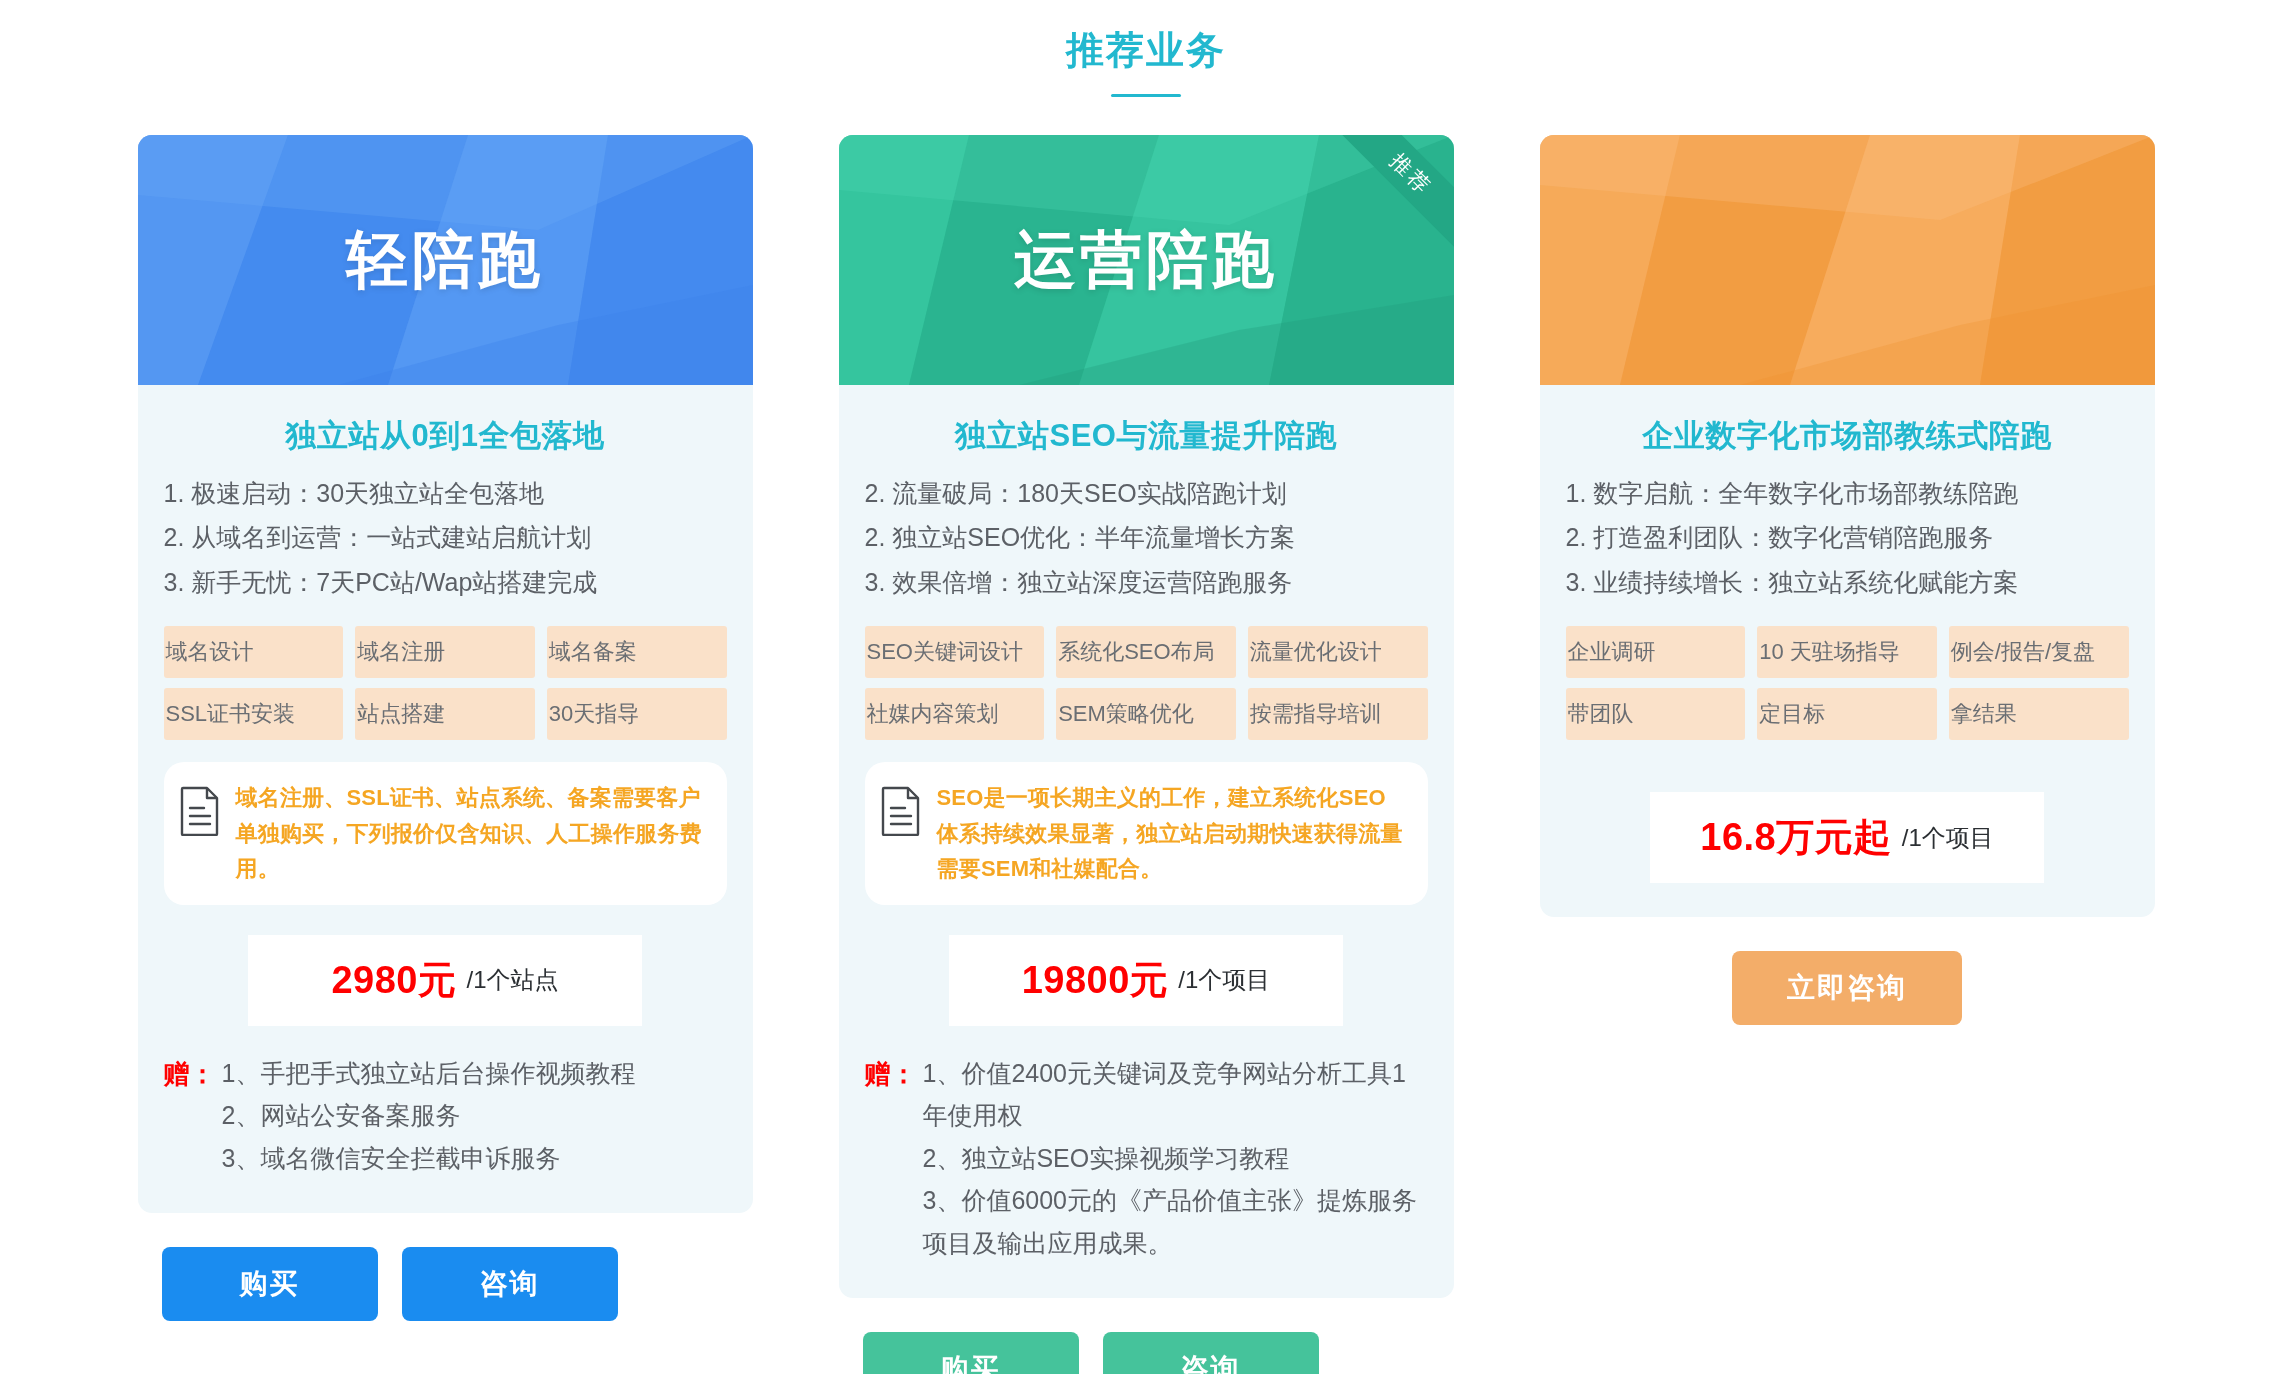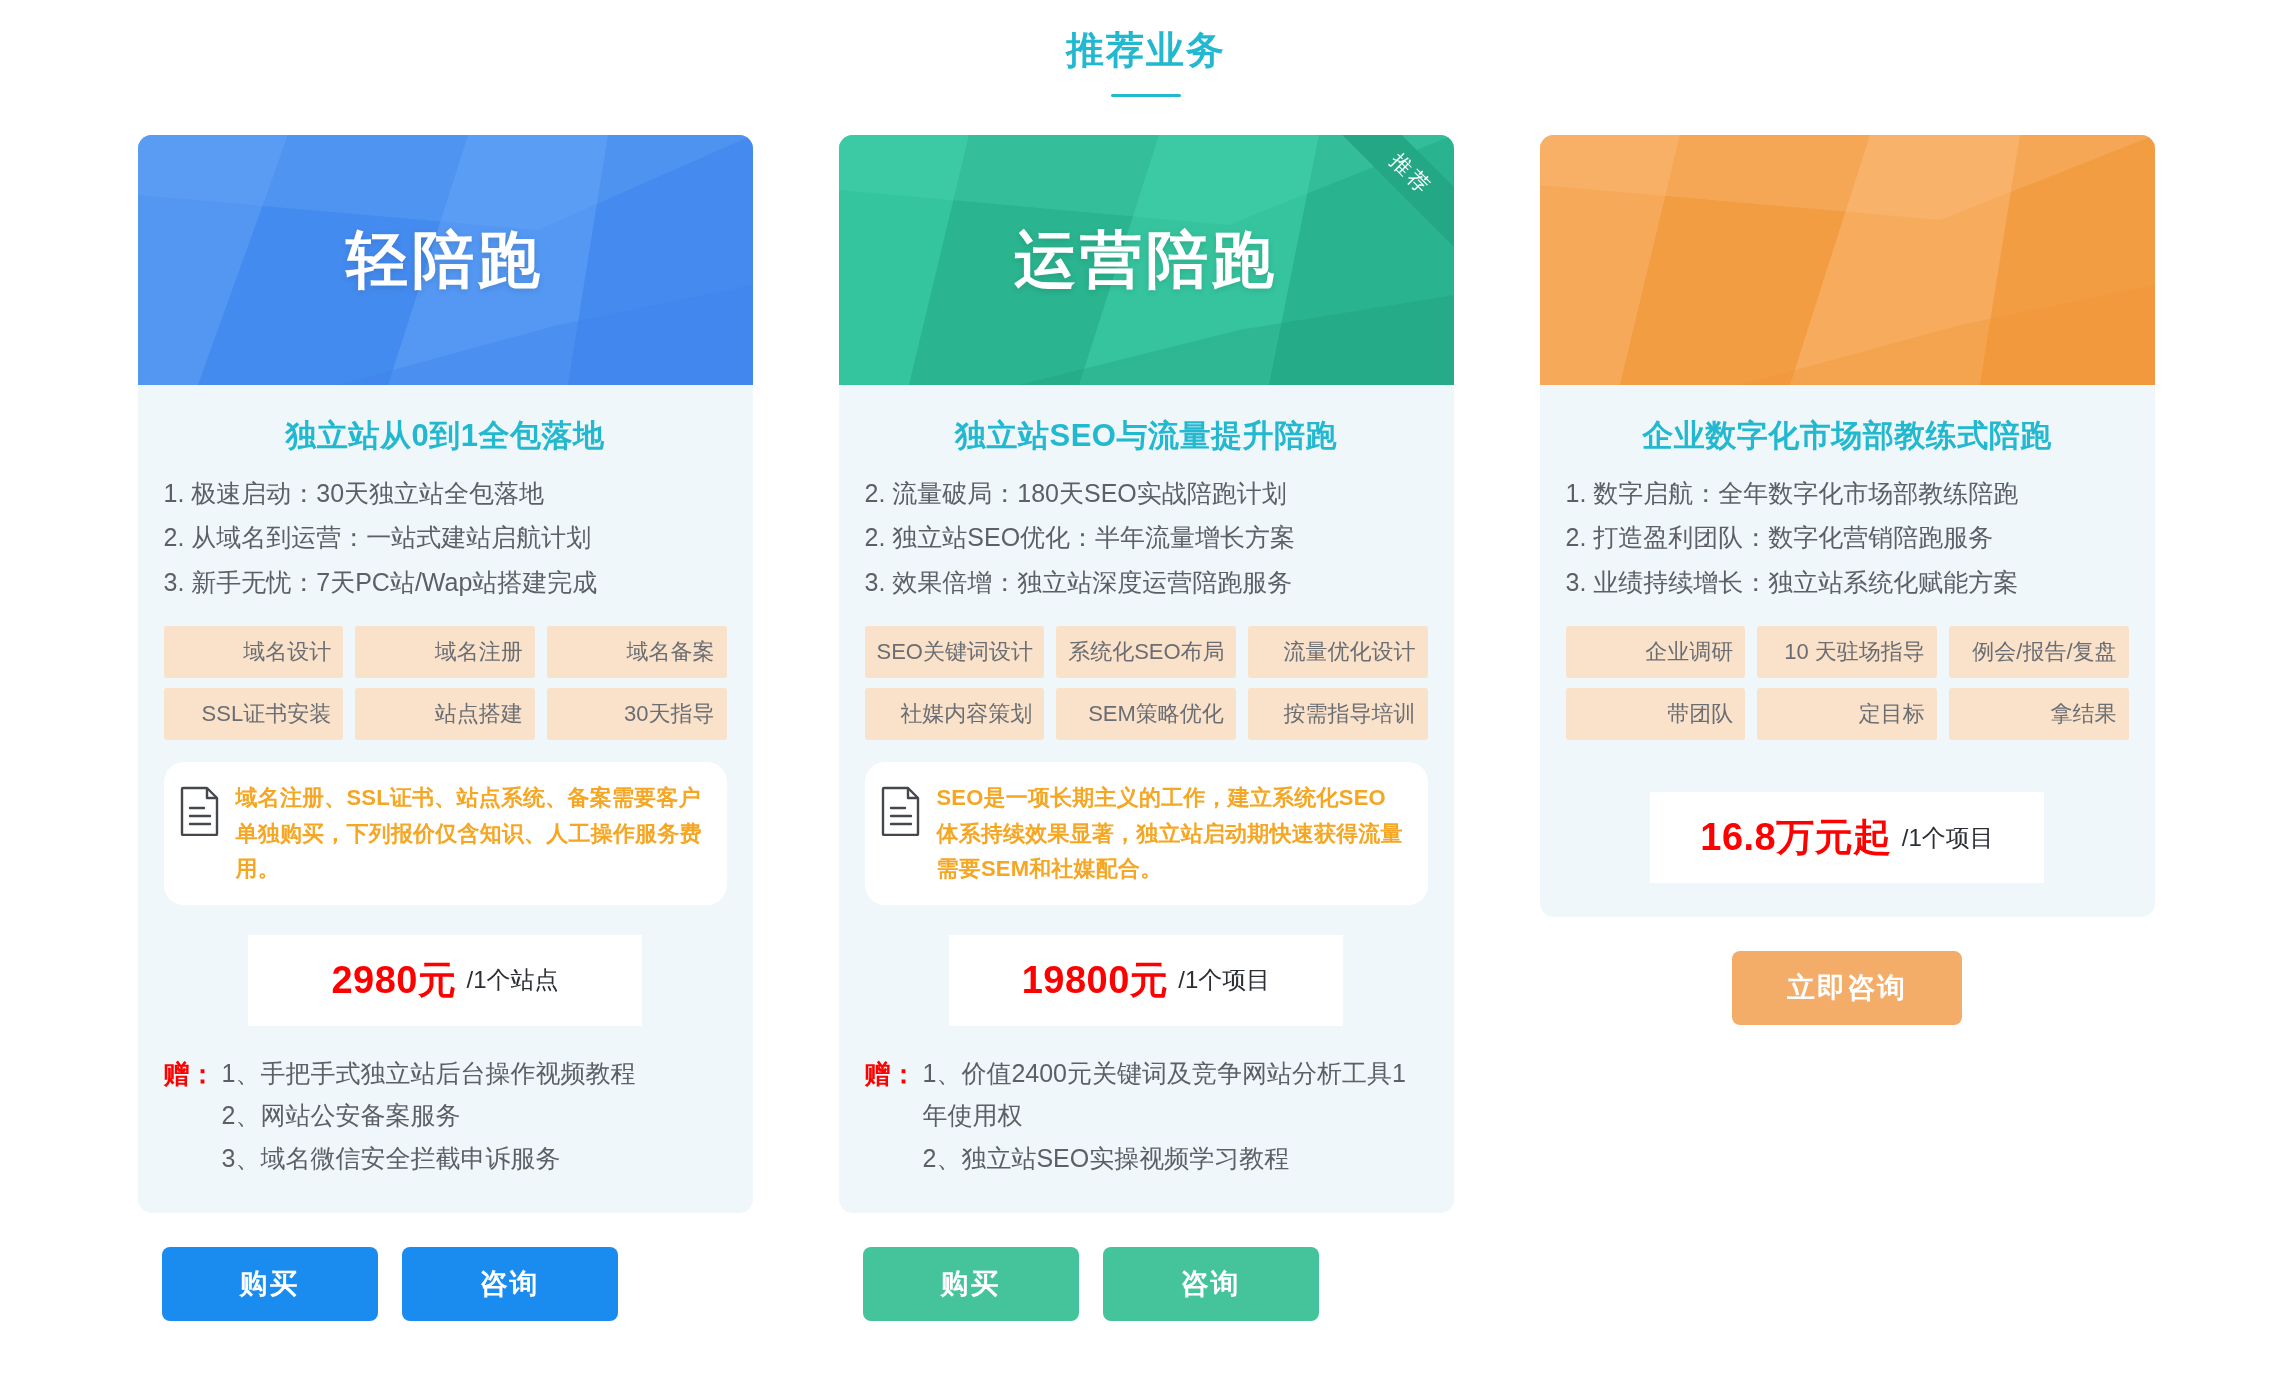--- a/index.html
+++ b/index.html
@@ -134,22 +134,22 @@
   .tag-grid {
     display: grid;
     grid-template-columns: repeat(3, 1fr);
     gap: 10px 12px;
     margin-bottom: 22px;
   }
   .tag {
     background: #fae1c9;
     color: #6a6e73;
     font-size: 22px;
-    text-align: right;
-    padding: 11px 12px;
+    text-align: left;
+    padding: 11px 2px;
     border-radius: 3px;
     white-space: nowrap;
     overflow: hidden;
   }
 
   
   .note {
     background: #ffffff;
     border-radius: 20px;
     padding: 18px 22px 18px 16px;
@@ -371,20 +371,21 @@
           <div class="price-box">
             <span class="price-main">19800元</span>
             <span class="price-unit">/1个项目</span>
           </div>
 
           <div class="gift">
             <div class="gift-label">赠：</div>
             <ul class="gift-items">
               <li>1、价值2400元关键词及竞争网站分析工具1年使用权</li>
               <li>2、独立站SEO实操视频学习教程</li>
+              <li>3、价值6000元的《产品价值主张》提炼服务项目及输出应用成果。</li>
             </ul>
           </div>
         </div>
       </div>
 
       <div class="btn-row">
         <button class="btn btn-green">购买</button>
         <button class="btn btn-green">咨询</button>
       </div>
     </div>

